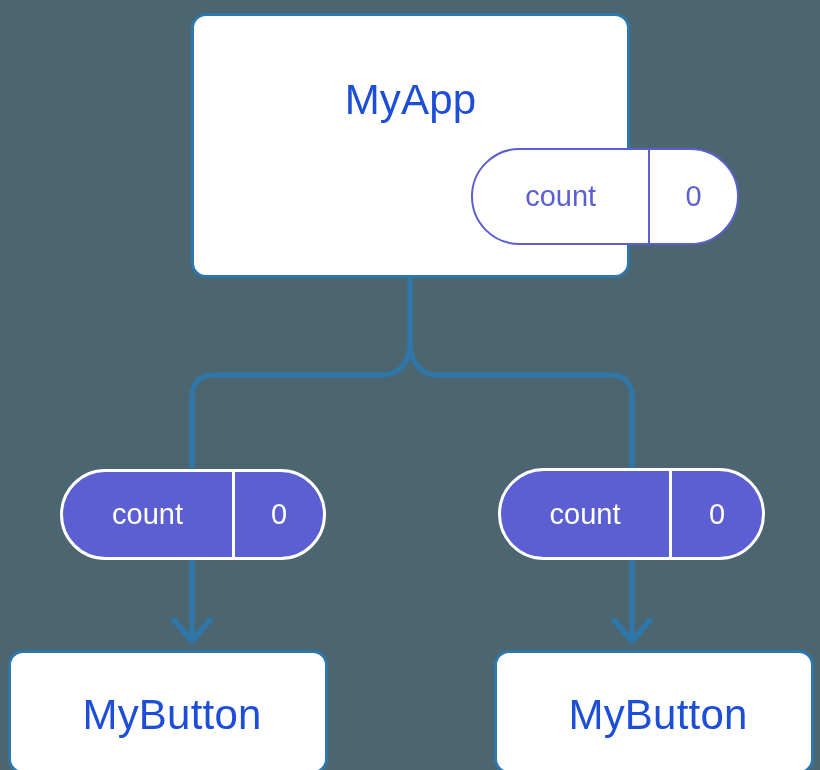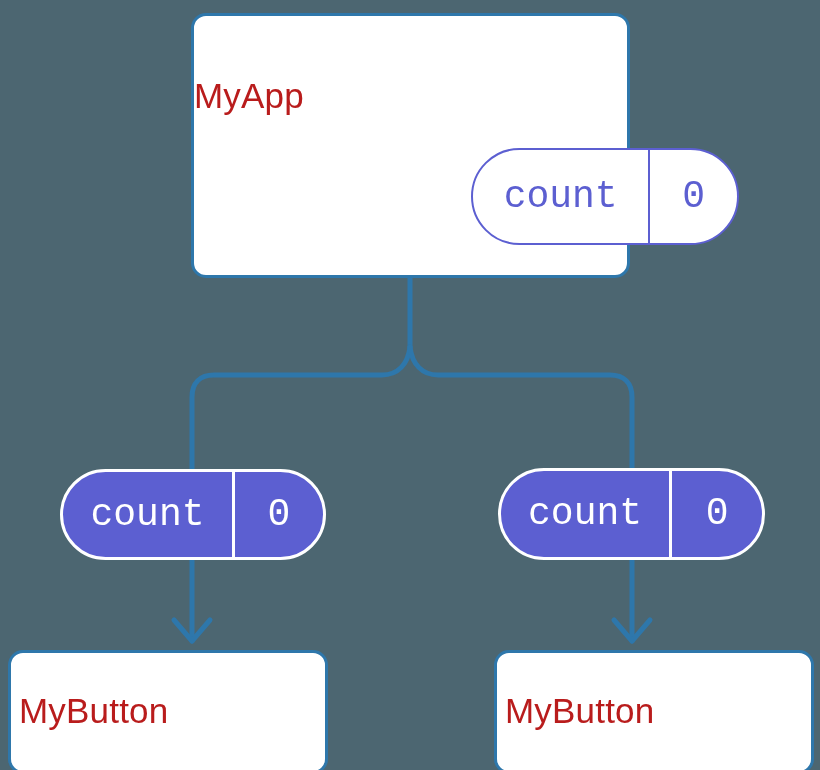--- a/index.html
+++ b/index.html
@@ -29,24 +29,25 @@
 
   
   .comp-card {
     position: absolute;
     background: #ffffff;
     border: 3px solid #2e77ab;
     border-radius: 15px;
     box-sizing: border-box;
   }
   .comp-title {
-    color: #b91c1c;
-    font-size: 35px;
+    color: #1d4ed8;
+    font-size: 42px;
     font-weight: 400;
     letter-spacing: 0.2px;
+    text-align: center;
     white-space: nowrap;
   }
 
   #root-card {
     left: 191px;
     top: 13px;
     width: 439px;
     height: 265px;
   }
   #root-card .comp-title {
@@ -83,26 +84,25 @@
     align-items: stretch;
     box-sizing: border-box;
     border-radius: 999px;
     overflow: hidden;
   }
   .pill .pill-key,
   .pill .pill-val {
     display: flex;
     align-items: center;
     justify-content: center;
-    font-size: 38px;
+    font-size: 29px;
     font-weight: 400;
     line-height: 1;
     white-space: nowrap;
     box-sizing: border-box;
-    font-family: Liberation Mono, monospace;
   }
 
   
   .pill.outline {
     border: 2px solid #5c5fd1;
     background: #ffffff;
   }
   .pill.outline .pill-key,
   .pill.outline .pill-val {
     color: #5c5fd1;

